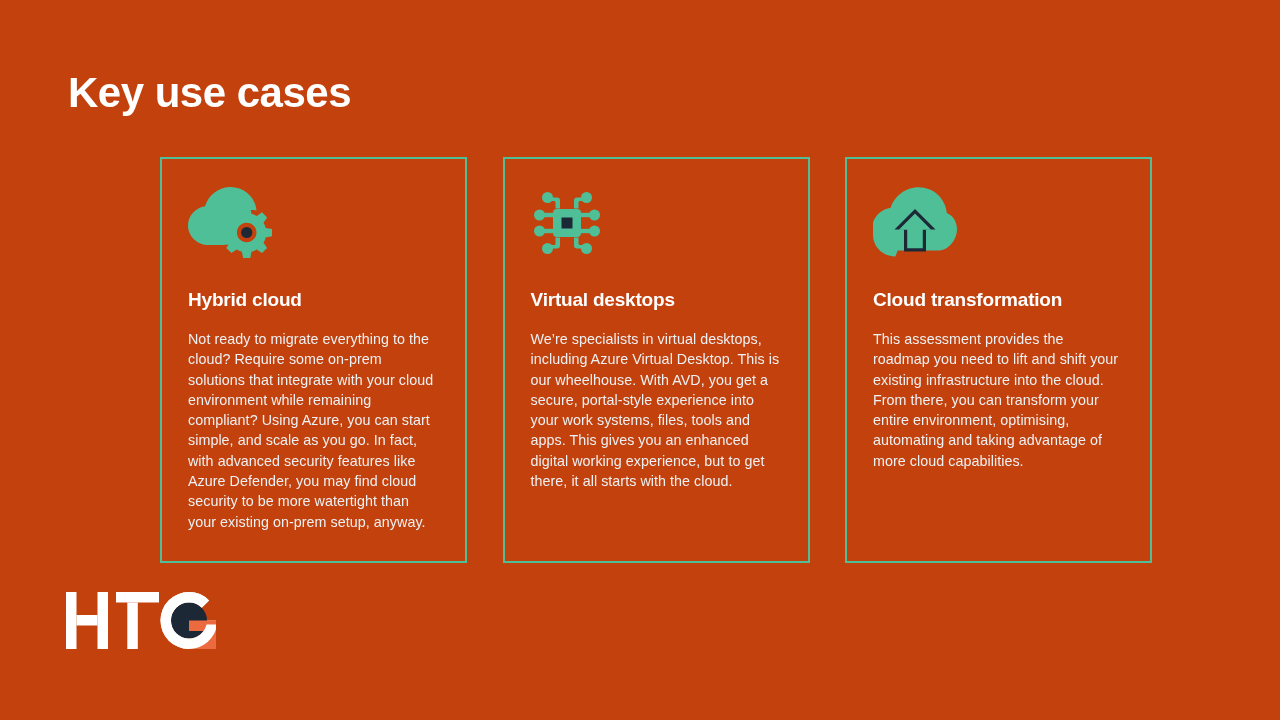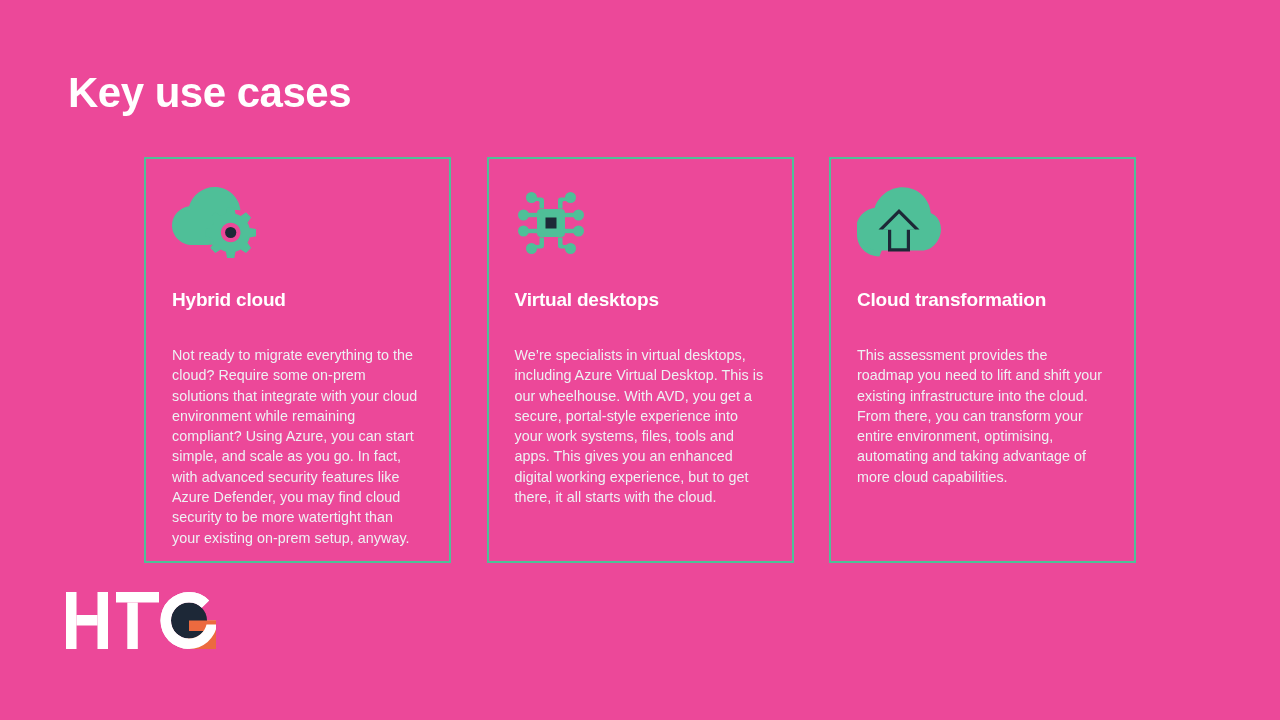--- a/index.html
+++ b/index.html
@@ -10,35 +10,35 @@
     width: 1280px;
     height: 720px;
     background: #1d2837;
     font-family: "Liberation Sans", sans-serif;
     overflow: hidden;
     position: relative;
   }
   .slide {
     position: absolute;
     inset: 0;
-    background: #ec4899;
+    background: #c2410c;
   }
   .page-title {
     position: absolute;
     left: 68px;
     top: 70px;
     font-size: 42px;
     font-weight: bold;
     color: #ffffff;
     letter-spacing: -0.5px;
     line-height: 1.1;
   }
   .cards {
     position: absolute;
-    left: 144px;
+    left: 160px;
     top: 157px;
     width: 992px;
     height: 406px;
     display: flex;
     justify-content: space-between;
   }
   .card {
     box-sizing: border-box;
     width: 307px;
     height: 406px;
@@ -55,21 +55,21 @@
     display: block;
   }
   .card-title {
     margin-top: 30px;
     font-size: 19px;
     font-weight: bold;
     color: #ffffff;
     letter-spacing: -0.2px;
   }
   .card-body {
-    margin-top: 34px;
+    margin-top: 18px;
     font-size: 14.3px;
     line-height: 20.3px;
     color: #eef1f4;
     letter-spacing: 0.05px;
   }
   .logo {
     position: absolute;
     left: 66px;
     top: 592px;
     width: 150px;

